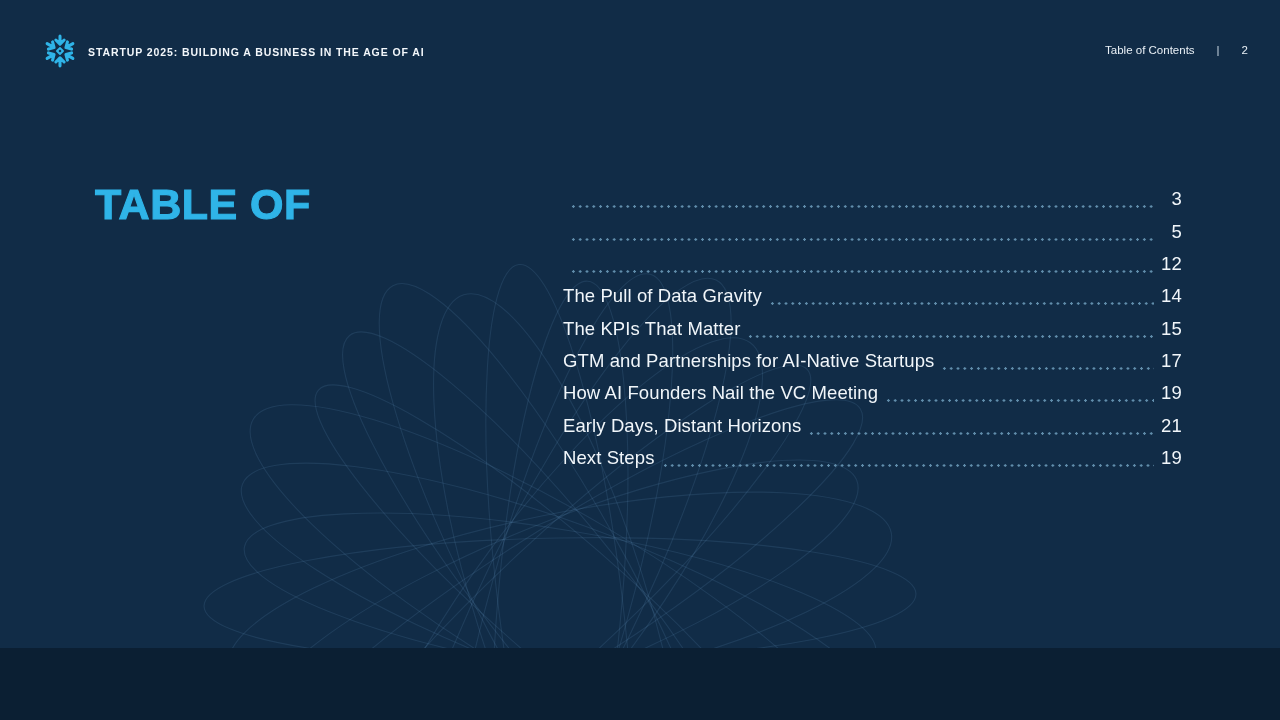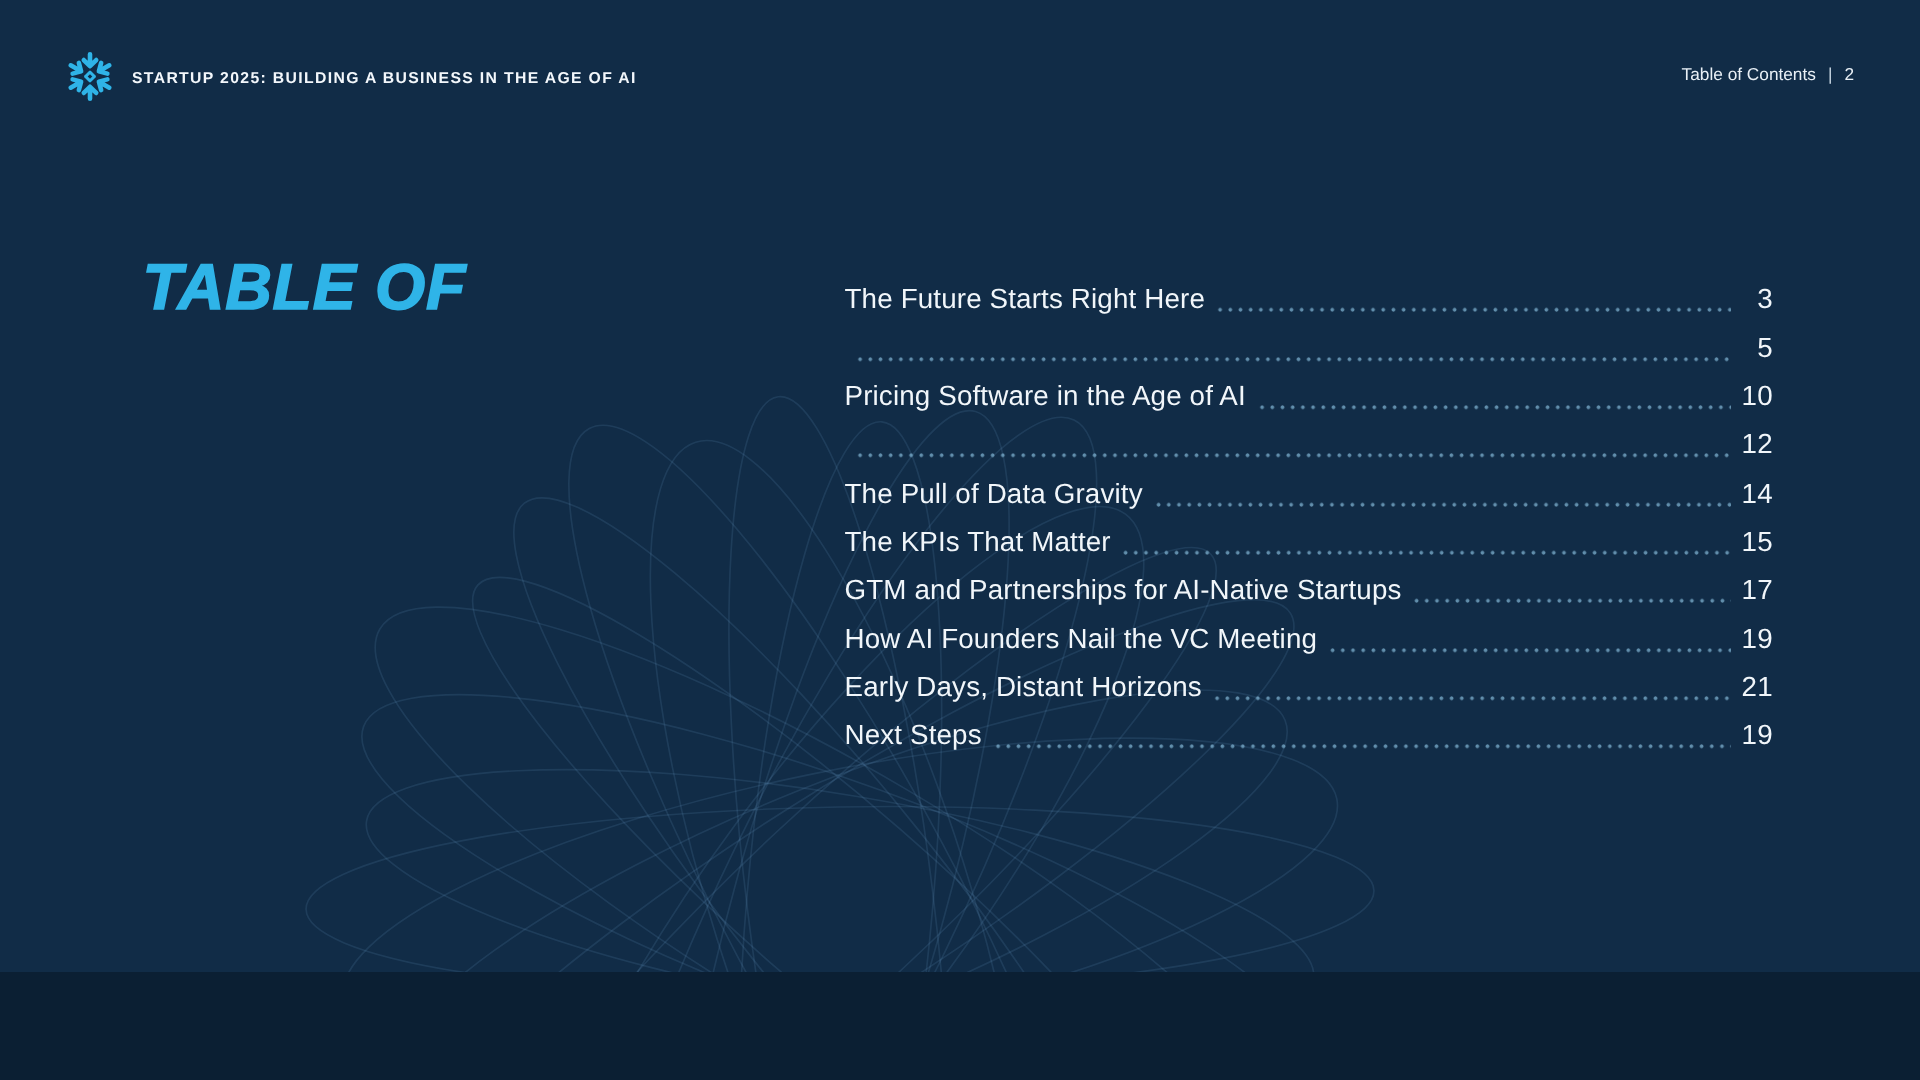--- a/index.html
+++ b/index.html
@@ -22,30 +22,30 @@
   .bg-pattern{position:absolute;inset:0;pointer-events:none;}
   
   .header{position:absolute;top:0;left:0;right:0;height:72px;}
   .logo{position:absolute;left:42px;top:33px;width:36px;height:36px;}
   .eyebrow{
     position:absolute;left:88px;top:46px;
     font-size:10.5px;font-weight:700;letter-spacing:0.9px;
     color:#F3F7FB;text-transform:uppercase;white-space:nowrap;
   }
   .header-right{
-    position:absolute;right:44px;top:44px;
-    font-size:11.5px;color:#E9F0F6;display:flex;white-space:nowrap;
+    position:absolute;right:32px;top:44px;
+    font-size:11.5px;color:#E9F0F6;display:flex;white-space:nowrap;gap:14px;
   }
   .header-right .sep{margin:0 8px;color:#C8D6E2;}
   
   .title{
-    position:absolute;left:95px;top:172px;
+    position:absolute;left:95px;top:184px;
     color:var(--accent);
     font-size:43px;line-height:40px;font-weight:700;
-    letter-spacing:0.5px;text-transform:uppercase;font-style:italic;
+    letter-spacing:0.5px;text-transform:uppercase;
     -webkit-text-stroke:1.1px var(--accent);
   }
   
   .toc{
     position:absolute;left:563px;top:183px;width:619px;
     display:flex;flex-direction:column;
   }
   .toc-row{
     height:32.35px;display:flex;align-items:center;
     font-size:18.5px;font-weight:400;color:var(--text);
@@ -110,36 +110,30 @@
       <span>2</span>
     </div>
   </div>
 
   <div class="title">
     <div>TABLE OF</div>
   </div>
 
   <div class="toc">
     <div class="toc-row">
-      <span class="label">The Future Starts Right Here</span>
       <span class="leader"></span>
       <span class="page">3</span>
     </div>
 
     <div class="toc-row">
       <span class="leader"></span>
       <span class="page">5</span>
     </div>
 
 
-    <div class="toc-row">
-      <span class="label">Pricing Software in the Age of AI</span>
-      <span class="leader"></span>
-      <span class="page">10</span>
-    </div>
 
     <div class="toc-row">
       <span class="leader"></span>
       <span class="page">12</span>
     </div>
 
     <div class="toc-row">
       <span class="label">The Pull of Data Gravity</span>
       <span class="leader"></span>
       <span class="page">14</span>

